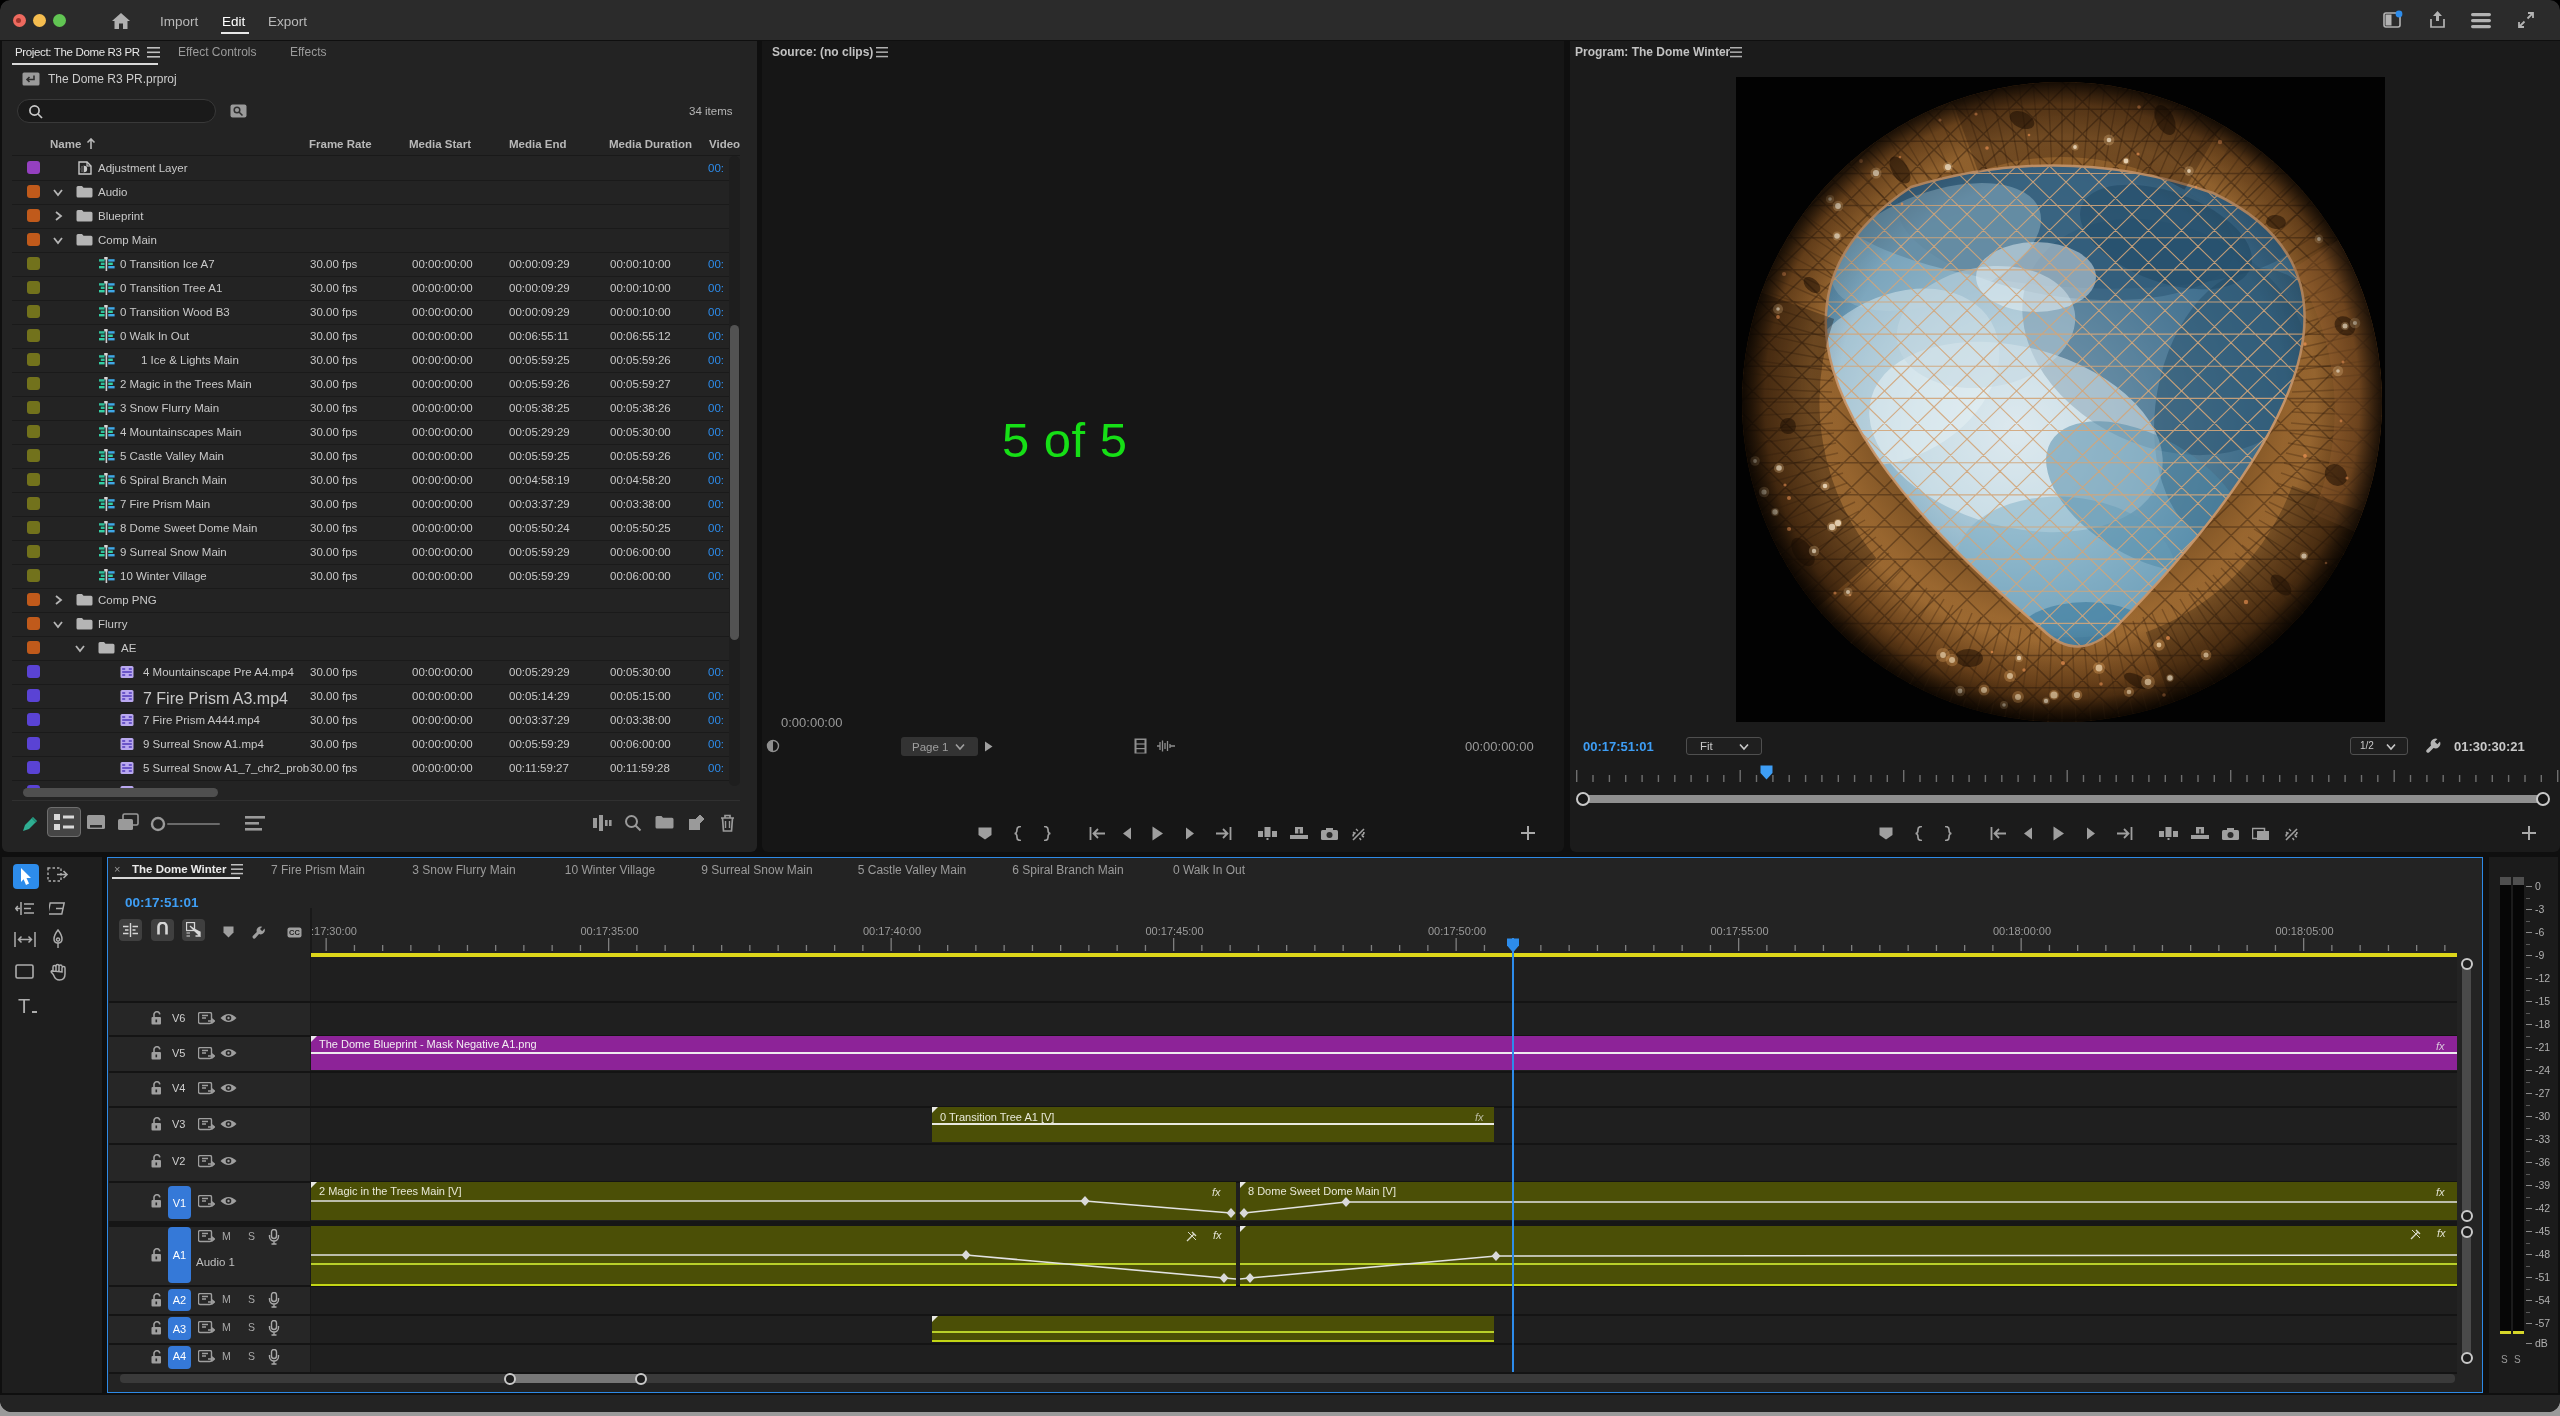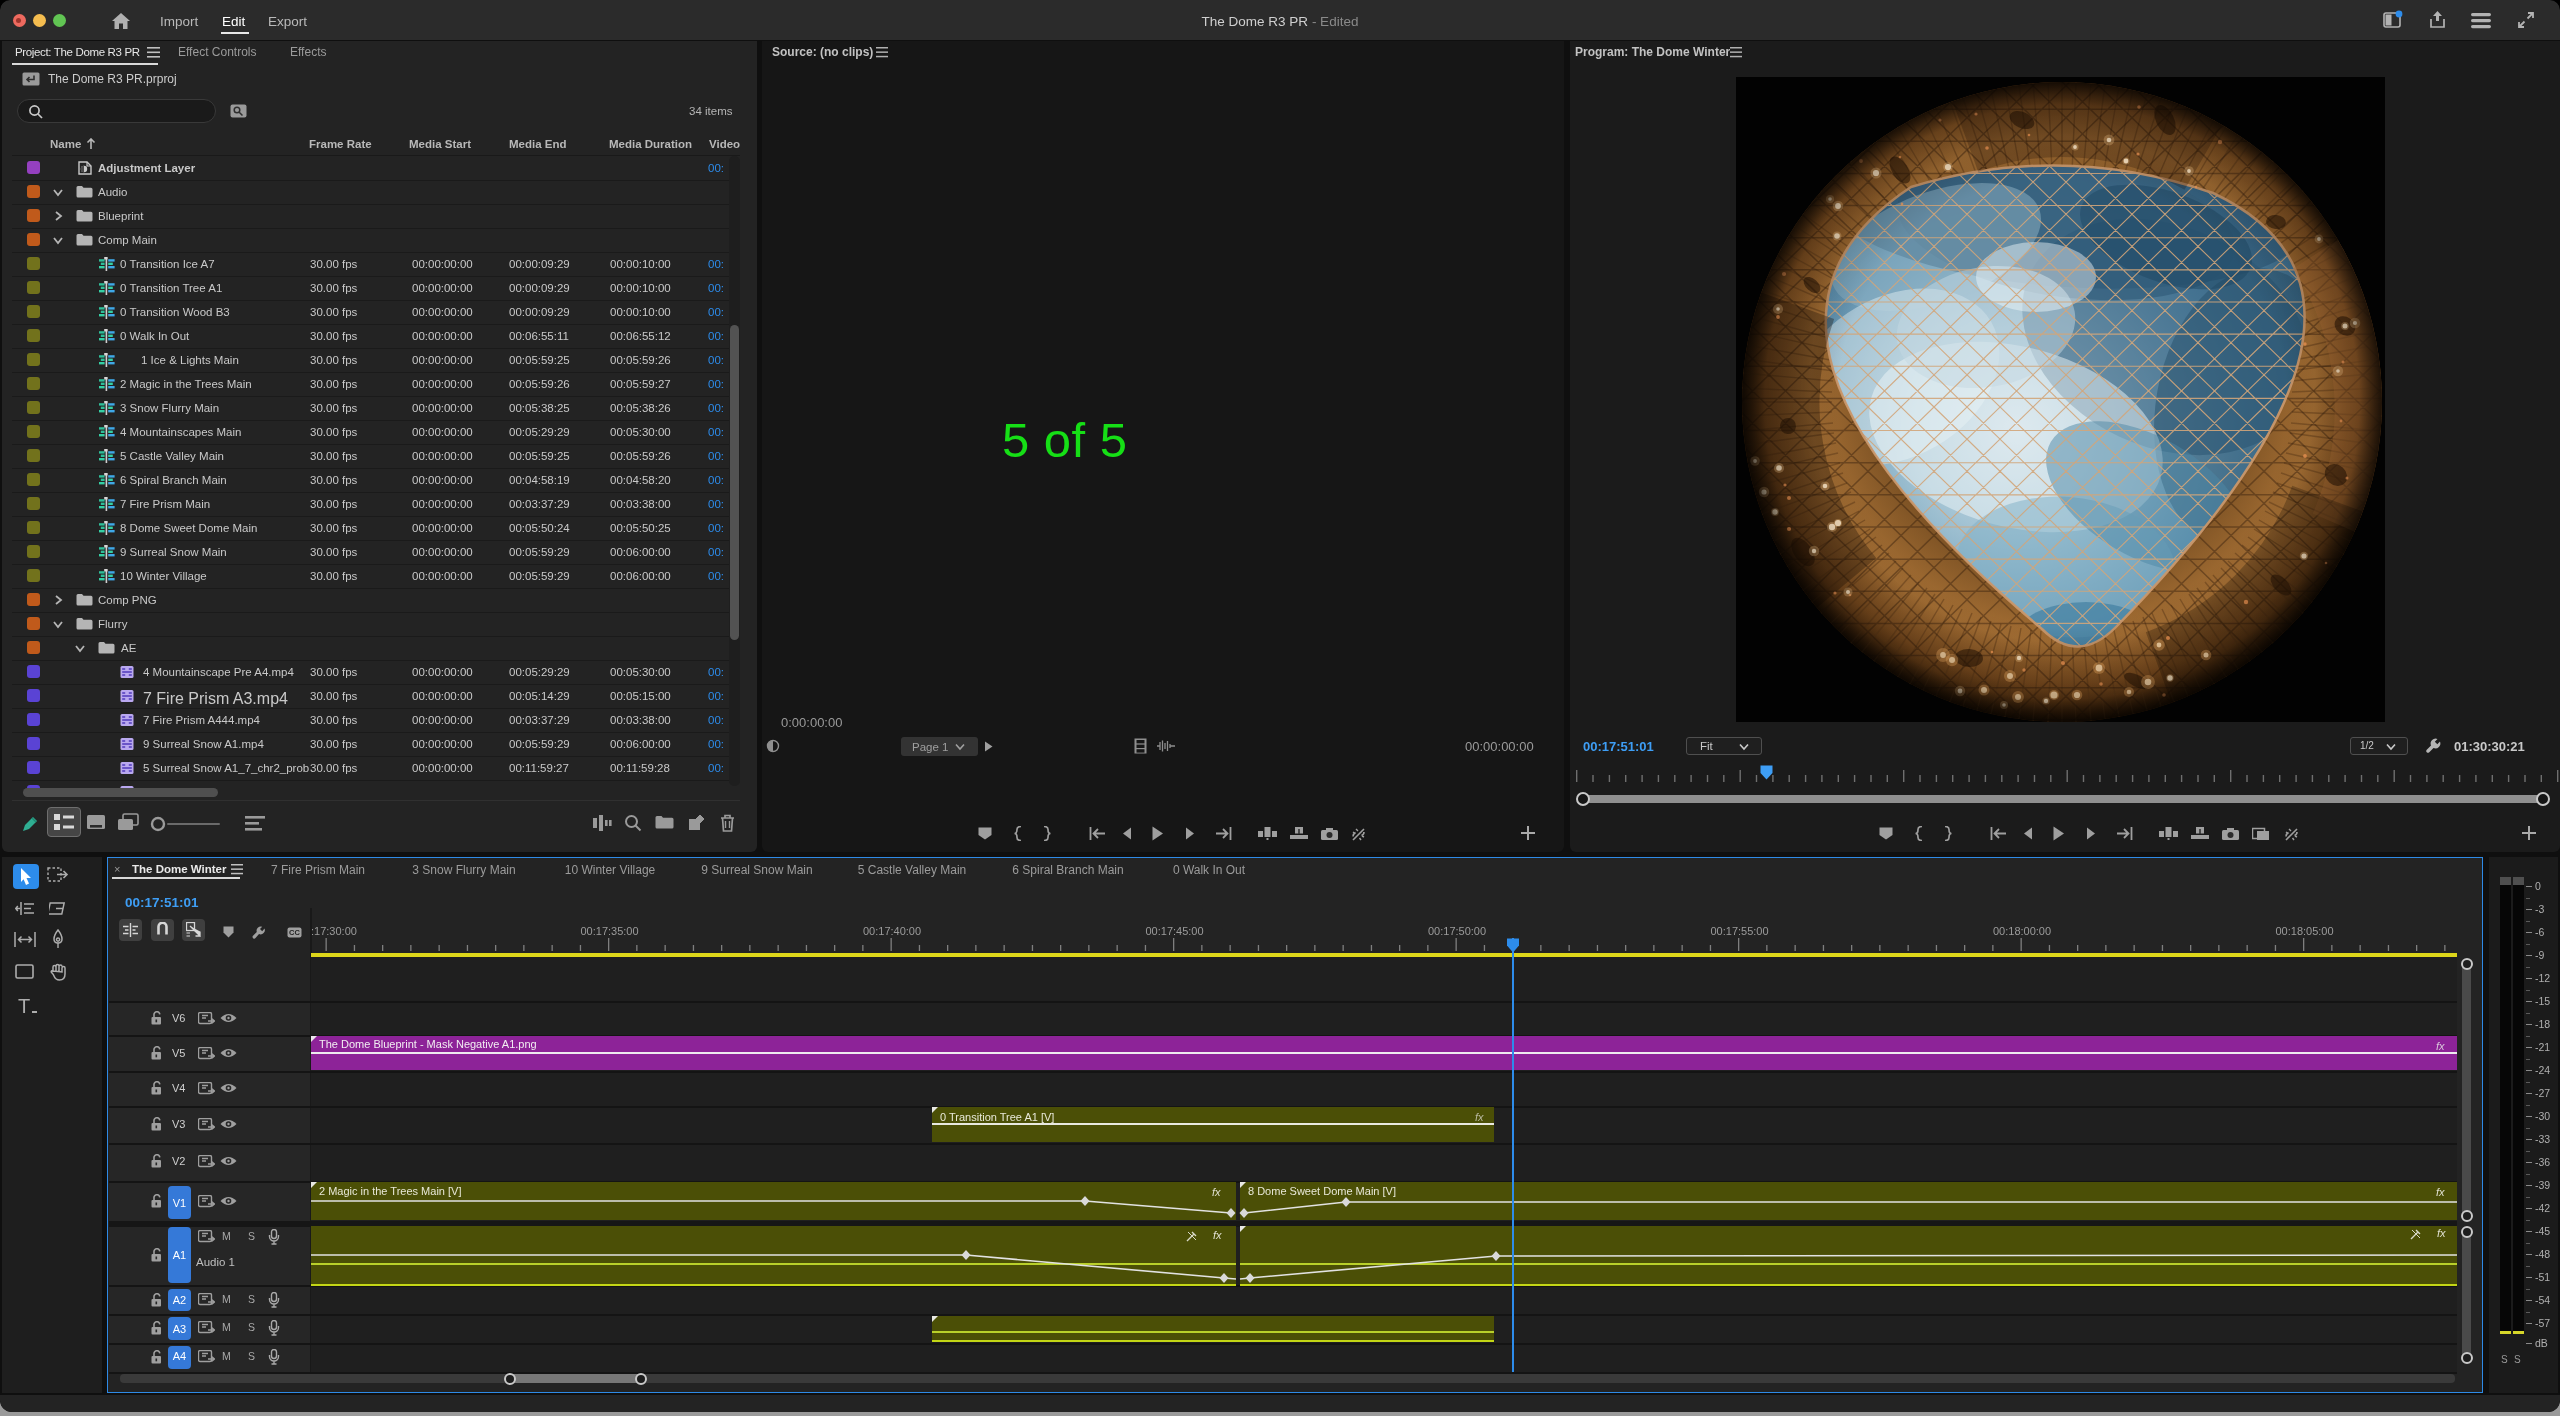--- a/index.html
+++ b/index.html
@@ -13,21 +13,20 @@
 <div style="position:absolute;left:32.5px;top:13.5px;width:13px;height:13px;border-radius:50%;background:#f5bd4f;"></div>
 <div style="position:absolute;left:52.5px;top:13.5px;width:13px;height:13px;border-radius:50%;background:#61c553;"></div>
 <div style="position:absolute;left:16px;top:17.5px;width:5px;height:5px;border-radius:50%;background:#9e352c;"></div>
 <svg style="position:absolute;left:110px;top:10px;" width="22" height="22" viewBox="0 0 22 22">
       <path d="M11 3 L20 11 H17.5 V19 H13 V13.5 H9 V19 H4.5 V11 H2 Z" fill="#b0b0b0"></path>
     </svg>
 <div style="position:absolute;left:160px;top:15px;font-size:13.5px;color:#b9b9b9;font-weight:400;white-space:nowrap;line-height:1;">Import</div>
 <div style="position:absolute;left:222px;top:15px;font-size:13.5px;color:#ffffff;font-weight:400;white-space:nowrap;line-height:1;">Edit</div>
 <div style="position:absolute;left:221px;top:32px;width:28px;height:2px;background:#e8e8e8;"></div>
 <div style="position:absolute;left:268px;top:15px;font-size:13.5px;color:#b9b9b9;font-weight:400;white-space:nowrap;line-height:1;">Export</div>
-<div style="position:absolute;left:0;top:14px;width:2560px;text-align:center;font-size:13.5px;color:#cfcfcf;">The Dome R3 PR <span style="color:#8a8a8a">- Edited</span></div>
 <svg style="position:absolute;left:2382px;top:10px;" width="21" height="21" viewBox="0 0 21 21">
       <rect x="2" y="3" width="16" height="14" rx="2" fill="none" stroke="#b3b3b3" stroke-width="1.6"></rect>
       <rect x="3.5" y="4.5" width="6" height="11" fill="#b3b3b3"></rect>
       <circle cx="17" cy="4" r="3.4" fill="#2d8ceb"></circle>
     </svg>
 <svg style="position:absolute;left:2427px;top:9px;" width="21" height="21" viewBox="0 0 21 21">
       <path d="M10.5 2 L15 7 H12 V12 H9 V7 H6 Z" fill="#b3b3b3"></path>
       <path d="M4 10 V18 H17 V10" fill="none" stroke="#b3b3b3" stroke-width="1.7"></path>
     </svg>
 <svg style="position:absolute;left:2470px;top:12px;" width="22" height="17" viewBox="0 0 22 17">
@@ -75,21 +74,21 @@
 <div style="position:absolute;left:709px;top:139px;font-size:11.5px;color:#b8b8b8;font-weight:700;white-space:nowrap;line-height:1;">Video</div>
 <div style="position:absolute;left:12px;top:155px;width:728px;height:1px;background:#191919;"></div>
 <div style="position:absolute;left:12px;top:179.5px;width:728px;height:1px;background:#1a1a1a;"></div>
 <div style="position:absolute;left:27px;top:161px;width:13px;height:13px;border-radius:3px;background:#9540c0;"></div>
 <svg style="position:absolute;left:78px;top:160px;" width="14" height="15" viewBox="0 0 14 15">
       <path d="M1 2 H9 L13 6 V14 H1 Z" fill="none" stroke="#c9c9c9" stroke-width="1.4"></path>
       <path d="M9 2 V6 H13" fill="none" stroke="#c9c9c9" stroke-width="1.2"></path>
       <circle cx="6" cy="9" r="3.2" fill="#c9c9c9"></circle>
       <path d="M6 5.8 A3.2 3.2 0 0 0 6 12.2 Z" fill="#4a4a4a"></path>
     </svg>
-<div style="position:absolute;left:98px;top:163px;font-size:11.5px;color:#c9c9c9;font-weight:700;white-space:nowrap;line-height:1;">Adjustment Layer</div>
+<div style="position:absolute;left:98px;top:163px;font-size:11.5px;color:#c9c9c9;font-weight:400;white-space:nowrap;line-height:1;">Adjustment Layer</div>
 <div style="position:absolute;left:708px;top:163px;width:19px;height:13px;overflow:hidden;font-size:11.5px;color:#2d8ceb;line-height:1;">00:</div>
 <div style="position:absolute;left:12px;top:203.5px;width:728px;height:1px;background:#1a1a1a;"></div>
 <div style="position:absolute;left:27px;top:185px;width:13px;height:13px;border-radius:3px;background:#c05a1b;"></div>
 <svg style="position:absolute;left:52px;top:186px;" width="12" height="12" viewBox="0 0 12 12">
       <path d="M2 4 L6 9 L10 4" stroke="#b5b5b5" stroke-width="1.8" fill="none"></path>
     </svg>
 <svg style="position:absolute;left:76px;top:185px;" width="17" height="13" viewBox="0 0 17 13">
       <path d="M0.5 2.5 Q0.5 1 2 1 H6 L7.5 2.8 H15 Q16.5 2.8 16.5 4.3 V11 Q16.5 12.5 15 12.5 H2 Q0.5 12.5 0.5 11 Z" fill="#b5b5b5"></path>
     </svg>
 <div style="position:absolute;left:98px;top:187px;font-size:11.5px;color:#c9c9c9;font-weight:400;white-space:nowrap;line-height:1;">Audio</div>

